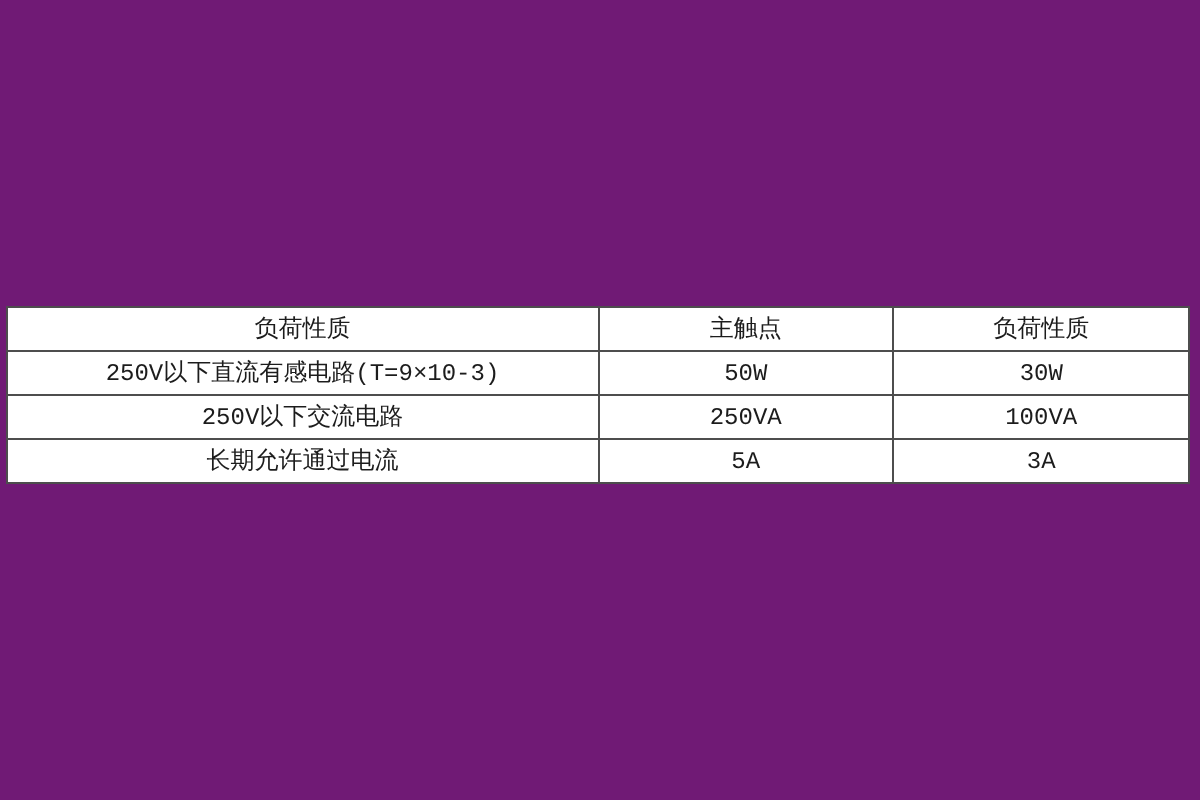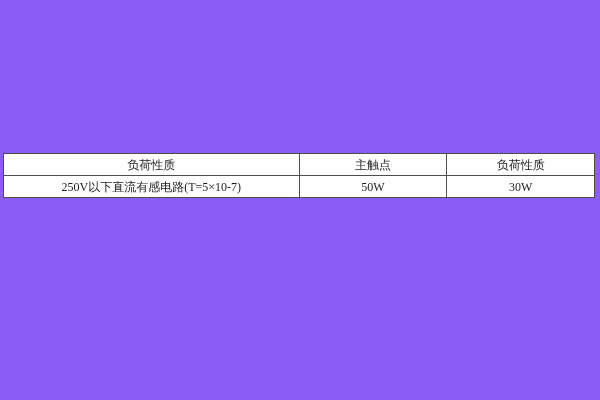--- a/index.html
+++ b/index.html
@@ -4,23 +4,23 @@
 <style>
   html, body {
     margin: 0;
     padding: 0;
     background: #ffffff;
   }
   .canvas {
     position: relative;
     width: 600px;
     height: 400px;
-    background: #8b5cf6;
+    background: #701a75;
     overflow: hidden;
-    font-family: Liberation Serif, serif;
+    font-family: Liberation Mono, monospace;
   }
   table.spec-table {
     position: absolute;
     left: 3px;
     top: 153px;
     width: 592px;
     border-collapse: collapse;
     table-layout: fixed;
     background: #ffffff;
   }
@@ -54,19 +54,29 @@
     </colgroup>
     <thead>
       <tr>
           <th>负荷性质</th>
           <th>主触点</th>
           <th>负荷性质</th>
         </tr>
     </thead>
     <tbody>
         <tr>
-          <td>250V以下直流有感电路(T=5×10-7)</td>
+          <td>250V以下直流有感电路(T=9×10-3)</td>
           <td>50W</td>
           <td>30W</td>
+        </tr>
+        <tr>
+          <td>250V以下交流电路</td>
+          <td>250VA</td>
+          <td>100VA</td>
+        </tr>
+        <tr>
+          <td>长期允许通过电流</td>
+          <td>5A</td>
+          <td>3A</td>
         </tr>
       </tbody>
   </table>
 </div>
 
 </body></html>

